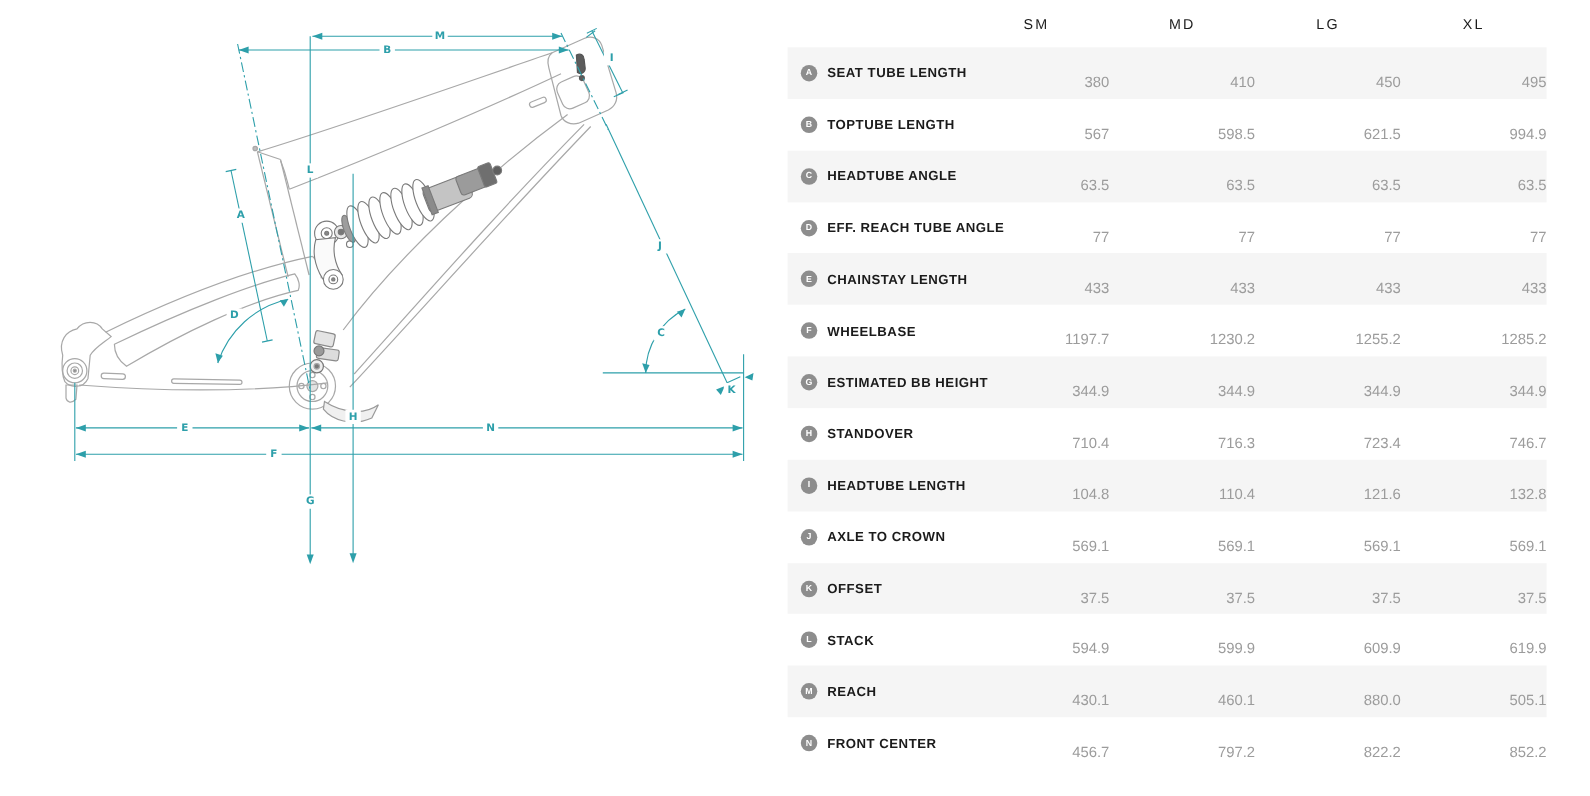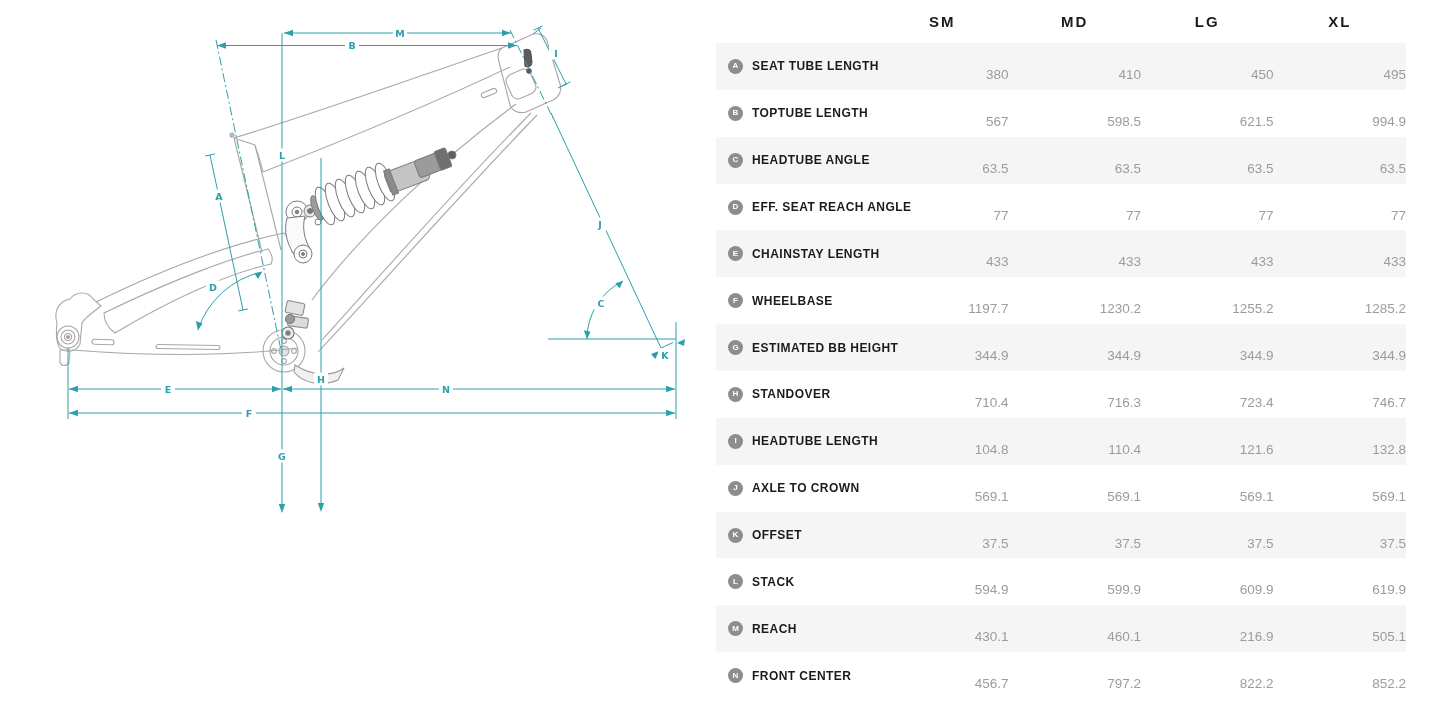--- a/index.html
+++ b/index.html
@@ -5,21 +5,21 @@
   html,body{margin:0;padding:0;background:#fff;width:1445px;height:724px;overflow:hidden;
     font-family:"Liberation Sans","DejaVu Sans",sans-serif;}
   .stage{position:relative;width:1445px;height:724px;background:#fff;}
 
   
   .diagram{position:absolute;left:0;top:0;width:716px;height:724px;}
 
   
   .geo-table{position:absolute;left:716px;top:0;width:690px;}
   .geo-header{display:grid;grid-template-columns:160px repeat(4,1fr);height:43px;align-items:center;}
-  .size-head{text-align:center;font-weight:bold;font-size:15px;letter-spacing:2px;color:#1c1c1c;}
+  .size-head{text-align:center;font-weight:normal;font-size:13px;letter-spacing:2px;color:#1c1c1c;}
   .geo-rows .geo-row{display:grid;grid-template-columns:160px repeat(4,1fr);height:46.86px;align-items:center;}
   .geo-rows .geo-row:nth-child(odd){background:#f5f5f5;}
   .label-cell{display:flex;align-items:center;gap:9px;padding-left:12px;}
   .badge{flex:0 0 auto;width:15px;height:15px;border-radius:50%;background:#8d8d8d;color:#fff;
     font-size:8px;font-weight:bold;display:flex;align-items:center;justify-content:center;line-height:1;}
   .row-label{font-size:12px;font-weight:bold;letter-spacing:.45px;color:#1b1b1b;white-space:nowrap;}
   .value-cell{text-align:right;font-size:13.5px;color:#9c9c9c;margin-top:16px;}
 </style>
 </head>
 <body>
@@ -233,21 +233,21 @@
             <span class="row-label">HEADTUBE ANGLE</span>
           </div>
           <div class="value-cell">63.5</div>
           <div class="value-cell">63.5</div>
           <div class="value-cell">63.5</div>
           <div class="value-cell">63.5</div>
         </div>
         <div class="geo-row">
           <div class="label-cell">
             <span class="badge">D</span>
-            <span class="row-label">EFF. SEAT REACH ANGLE</span>
+            <span class="row-label">EFF. REACH TUBE ANGLE</span>
           </div>
           <div class="value-cell">77</div>
           <div class="value-cell">77</div>
           <div class="value-cell">77</div>
           <div class="value-cell">77</div>
         </div>
         <div class="geo-row">
           <div class="label-cell">
             <span class="badge">E</span>
             <span class="row-label">CHAINSTAY LENGTH</span>
@@ -327,21 +327,21 @@
           <div class="value-cell">609.9</div>
           <div class="value-cell">619.9</div>
         </div>
         <div class="geo-row">
           <div class="label-cell">
             <span class="badge">M</span>
             <span class="row-label">REACH</span>
           </div>
           <div class="value-cell">430.1</div>
           <div class="value-cell">460.1</div>
-          <div class="value-cell">216.9</div>
+          <div class="value-cell">880.0</div>
           <div class="value-cell">505.1</div>
         </div>
         <div class="geo-row">
           <div class="label-cell">
             <span class="badge">N</span>
             <span class="row-label">FRONT CENTER</span>
           </div>
           <div class="value-cell">456.7</div>
           <div class="value-cell">797.2</div>
           <div class="value-cell">822.2</div>

